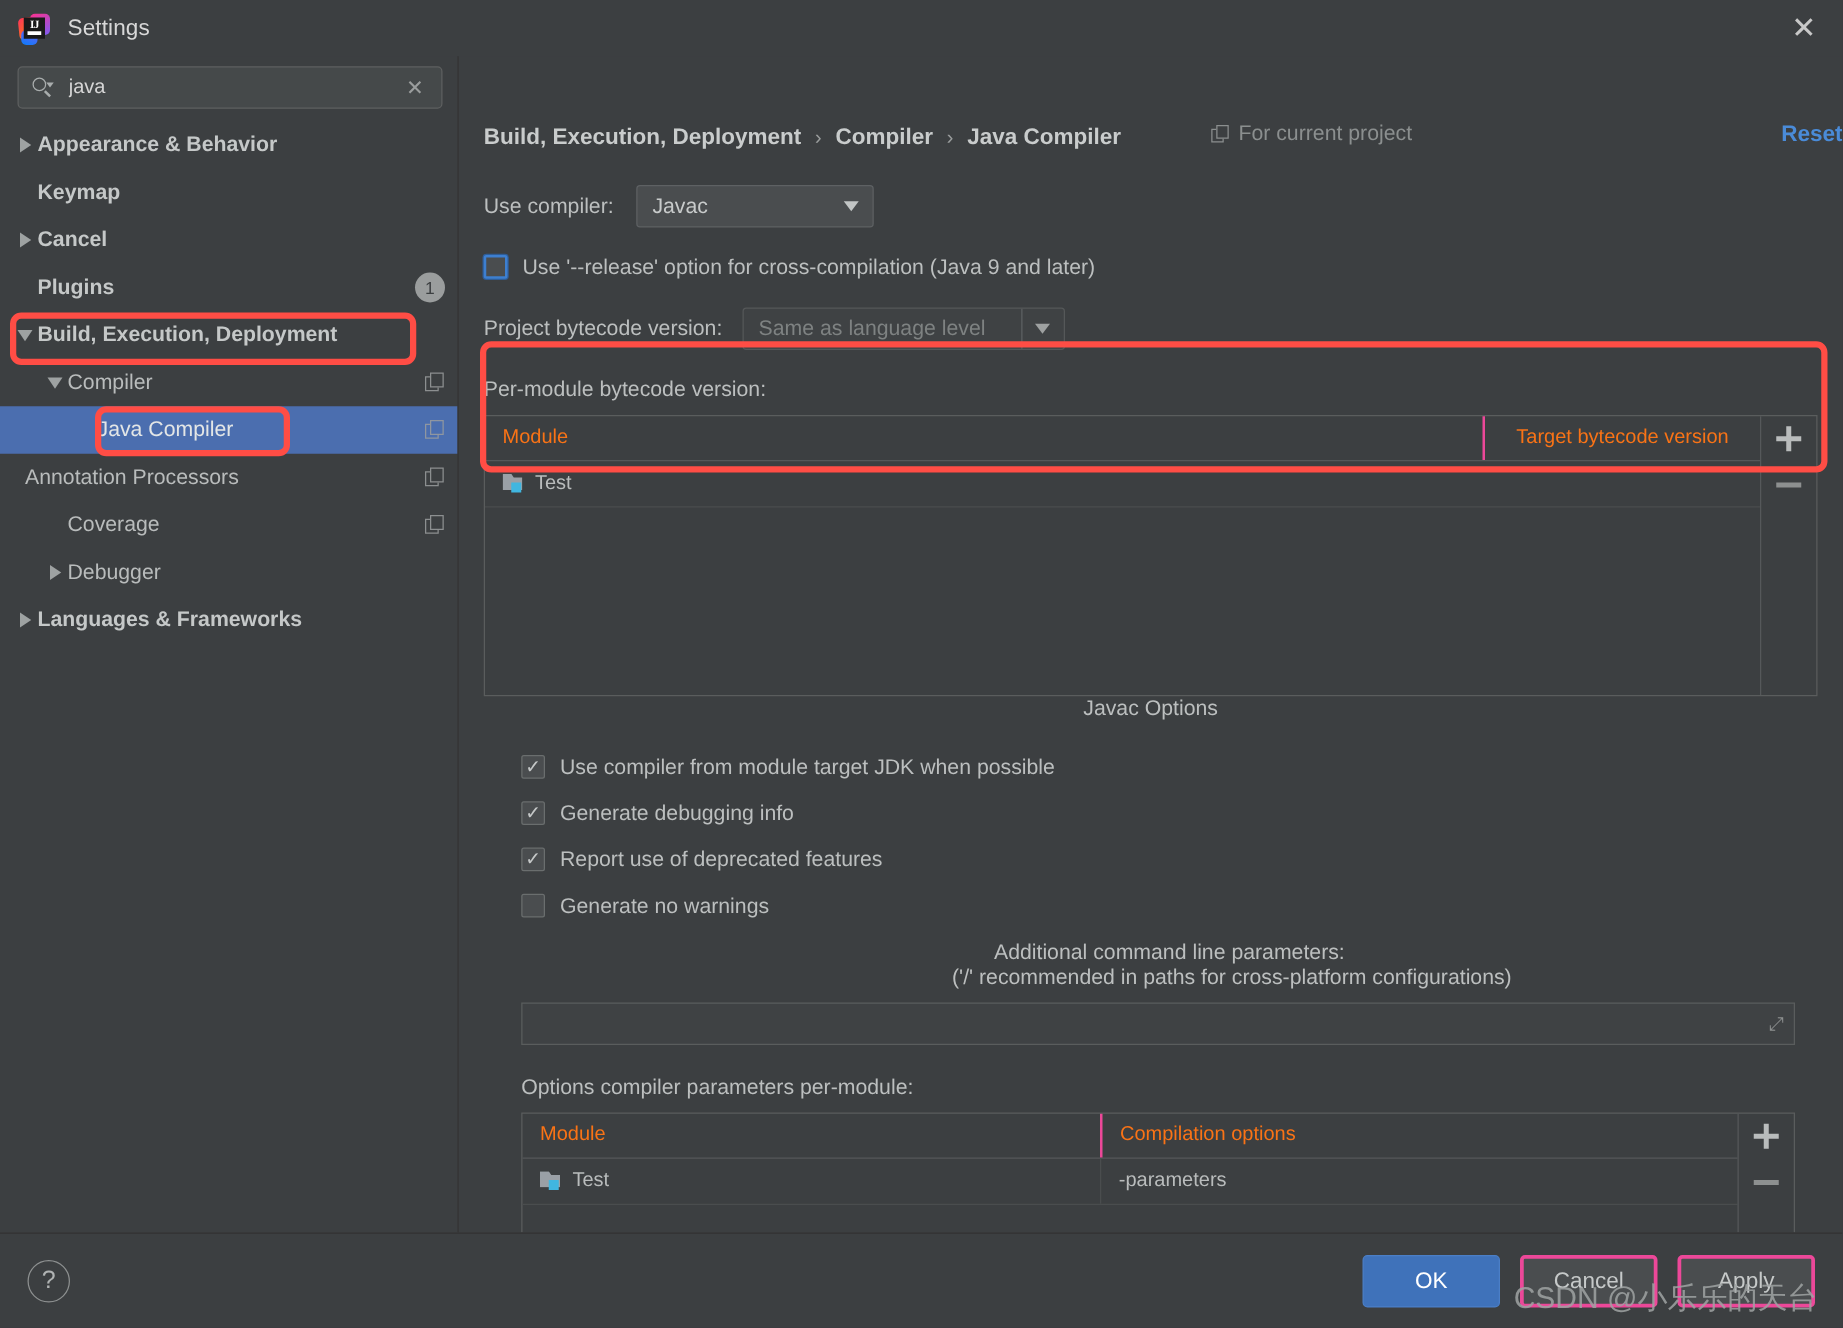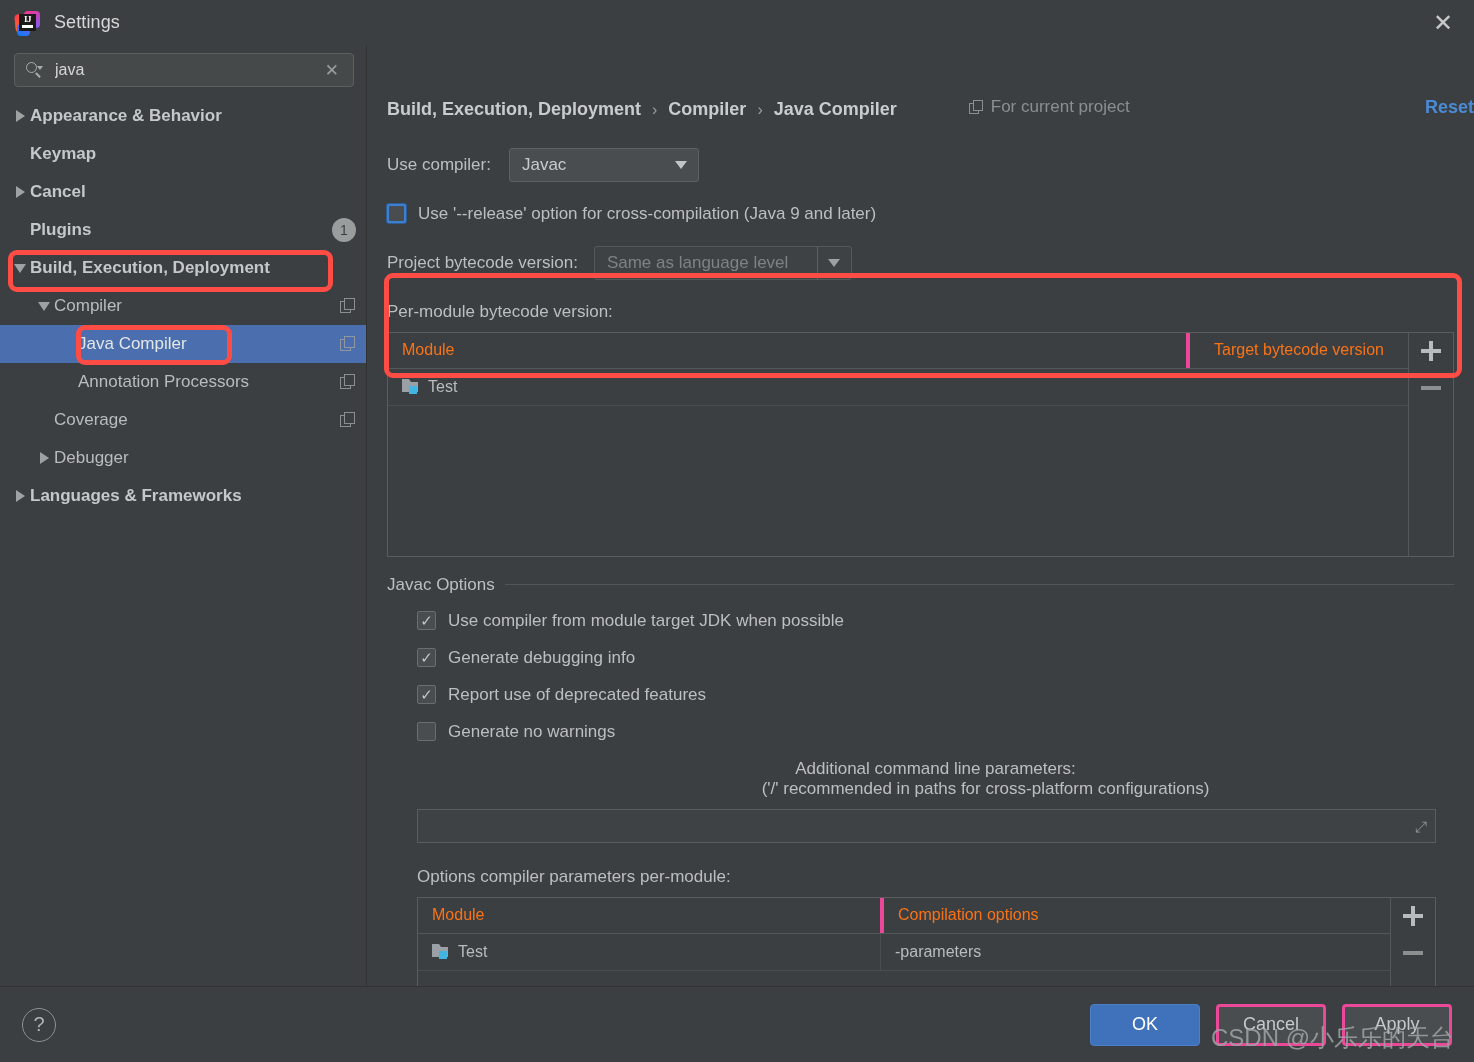--- a/index.html
+++ b/index.html
@@ -160,21 +160,21 @@
   .cb.focused { border: 2px solid #3d7fd0; background:#4a4d4f; box-shadow: 0 0 0 1px #2f5d97; }
   .cb .tick { color:#c4c7c7; font-size: 15px; line-height:1; font-weight: 400; }
   .cb-row { display:flex; align-items:center; gap: 12px; }
   .cb-text { font-size: 17px; color: #bcbfbf; }
 
   
   .table-block { border: 1px solid #5a5d5d; background: #3c3f41; display:flex; }
   .table-main { flex: 1 1 auto; min-width:0; }
   .tbl-head { display:flex; height: 36px; border-bottom: 1px solid #55585a; }
   .th { font-size: 16px; color: #f97316; display:flex; align-items:center; padding: 0 14px; }
-  .th.divider { border-left: 4px solid #ec4899; text-align: center; }
+  .th.divider { border-left: 2px solid #ec4899; text-align: center; }
   .tbl-row { display:flex; height: 37px; border-bottom: 1px solid #4a4d4e; }
   .td { font-size: 16px; color: #b9bcbc; display:flex; align-items:center; padding: 0 14px; gap: 9px; }
   .td.divider { border-left: 1px solid #4a4d4e; }
   .td.center { justify-content: center; }
   .mod-icon { width: 17px; height: 15px; position: relative; flex: 0 0 17px; }
   .mod-icon .fld { position:absolute; left:0; top:0; width:16px; height:13px; background:#9aa0a6;
      clip-path: polygon(0 0, 7px 0, 9px 3px, 16px 3px, 16px 13px, 0 13px); }
   .mod-icon .sq { position:absolute; left:7px; top:7px; width:8px; height:8px; background:#40b6e0; }
   .table-side {
     width: 45px; flex: 0 0 45px; border-left: 1px solid #55585a;
@@ -303,21 +303,21 @@
             </span>
           </div>
           <div class="tree-row selected" style="padding-left: 58px;">
             <span class="tw"></span>
             <span class="tree-label">Java Compiler</span>
             <span class="copy-icon">
               <span class="b"></span>
               <span class="f"></span>
             </span>
           </div>
-          <div class="tree-row" style="padding-left: 58px; justify-content: flex-end;">
+          <div class="tree-row" style=" justify-content: flex-end;">
             <span class="tw"></span>
             <span class="tree-label">Annotation Processors</span>
             <span class="copy-icon">
               <span class="b"></span>
               <span class="f"></span>
             </span>
           </div>
           <div class="tree-row" style="padding-left: 34px;">
             <span class="tw"></span>
             <span class="tree-label">Coverage</span>
@@ -405,21 +405,21 @@
         </div>
         <div class="table-side">
           <span class="plus-btn">
               <span class="h"></span>
               <span class="v"></span>
             </span>
           <span class="minus-btn"></span>
         </div>
       </div>
 
-      <div class="group-head" style="margin-top:18px;">
+      <div class="group-head" style="flex-direction:column;">
         <span class="group-title">Javac Options</span>
         <span class="group-line"></span>
       </div>
 
       <div id="javac-checks" style="margin-top:16px; padding-left:30px;">
           <div class="cb-row" style="margin-bottom: 17px;">
             <span class="cb">
               <span class="tick">✓</span>
             </span>
             <span class="cb-text">Use compiler from module target JDK when possible</span>

